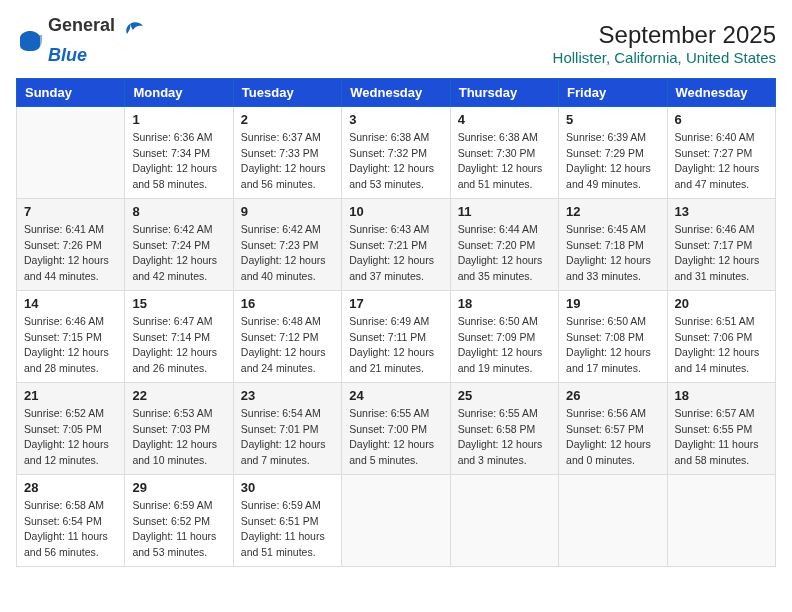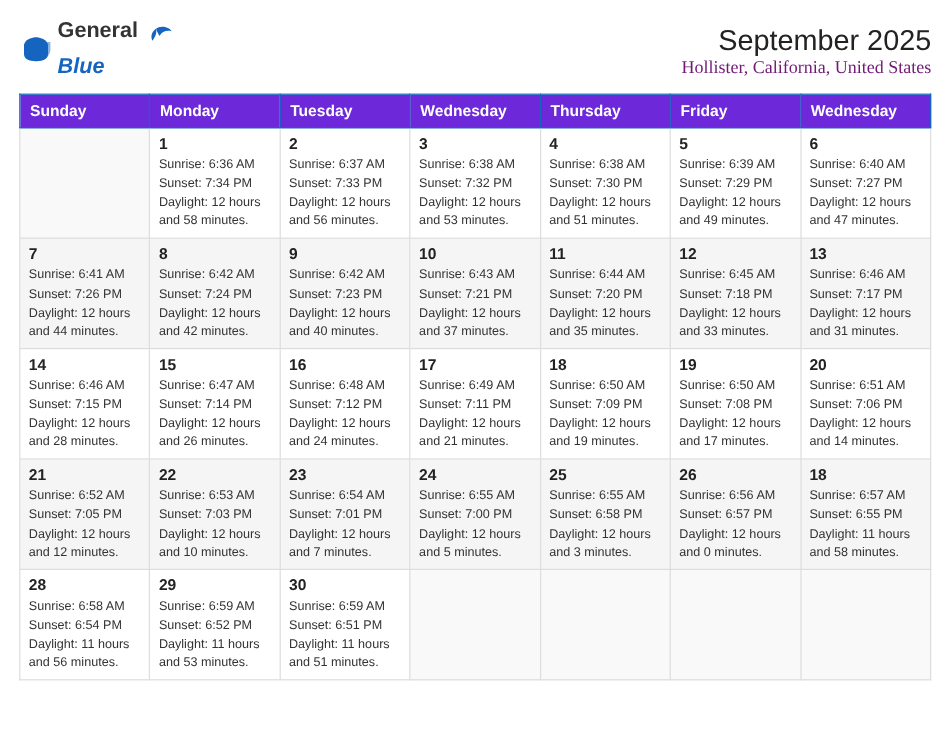--- a/index.html
+++ b/index.html
@@ -35,30 +35,29 @@
     .title-block {
       text-align: right;
     }
     .month-title {
       font-size: 24px;
       font-weight: normal;
       color: #222;
     }
     .location {
       font-size: 15px;
-      color: #701a75;
-      font-family: Liberation Serif, serif;
+      color: #0f766e;
     }
     .calendar {
       width: 100%;
       border-collapse: collapse;
       border: 1px solid #ccc;
     }
     .calendar th {
-      background: #6d28d9;
+      background: #1d4ed8;
       color: #fff;
       padding: 6px 8px;
       font-size: 13px;
       font-weight: bold;
       text-align: left;
       border: 1px solid #1565C0;
     }
     .calendar td {
       vertical-align: top;
       padding: 5px 7px;

